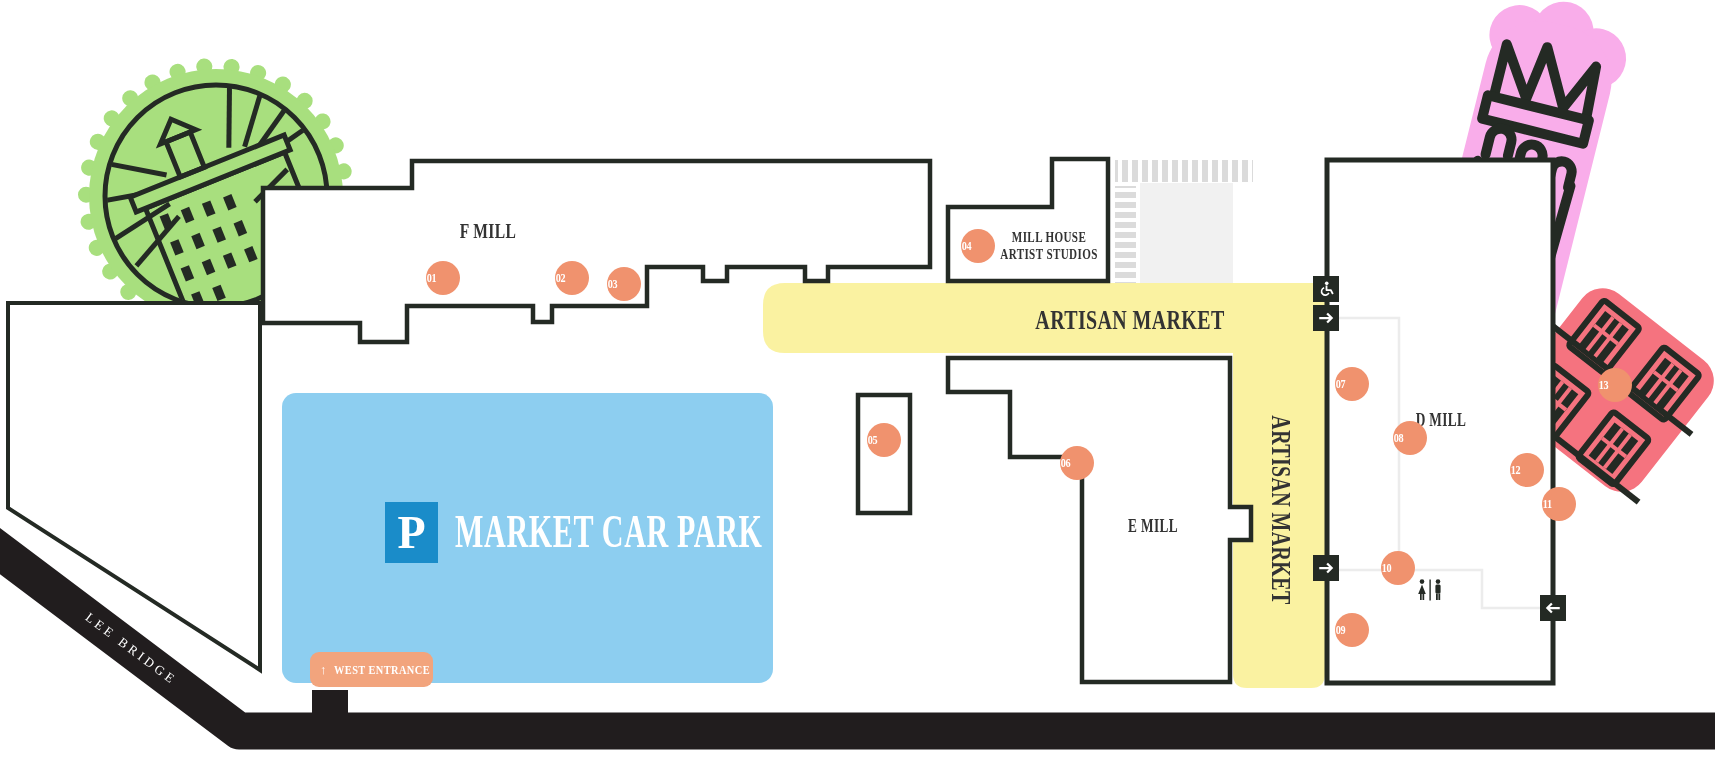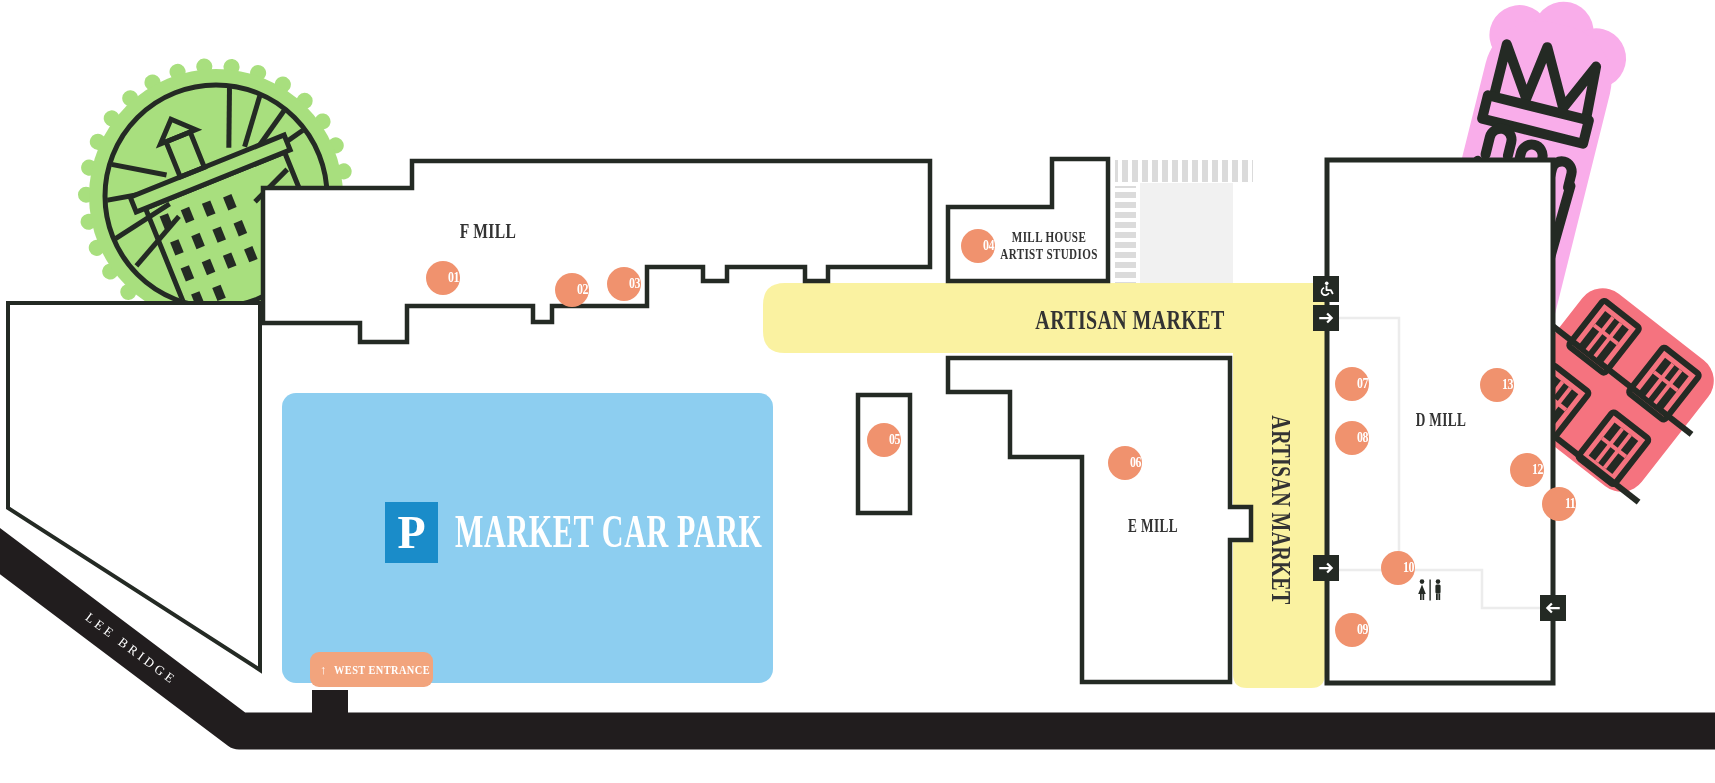--- a/index.html
+++ b/index.html
@@ -6,21 +6,21 @@
   .stage{position:relative;width:1715px;height:783px;overflow:hidden;background:#fff;
          font-family:Liberation Serif, serif;}
   .stage svg.map{position:absolute;left:0;top:0;}
   .lbl{position:absolute;font-weight:bold;color:var(--label_dark);white-space:nowrap;
        transform:translate(-50%,-50%) scaleX(0.74);letter-spacing:.5px;}
   .lbl.vert{transform:translate(-50%,-50%) rotate(90deg) scaleX(0.74);}
   .f20{font-size:21px;} .f17{font-size:18px;} .f26{font-size:27px;} .f15{font-size:15px;}
   .two-line{white-space:normal;text-align:center;width:160px;line-height:1.12;}
   .marker{position:absolute;width:34px;height:34px;border-radius:50%;
           background:var(--marker_orange);color:#fff;display:flex;align-items:center;
-          justify-content:flex-end;font-weight:bold;font-size:14px;}
+          justify-content:flex-start;font-weight:bold;font-size:12px;}
   .marker span{transform:scaleX(0.85);letter-spacing:-.5px;}
   .badge{position:absolute;width:26px;height:26px;background:var(--stroke_dark);
          display:flex;align-items:center;justify-content:center;}
   .carpark-title{position:absolute;left:455px;top:531px;color:#fff;font-weight:bold;
                  font-size:47px;white-space:nowrap;transform:translateY(-50%) scaleX(0.64);
                  transform-origin:left center;letter-spacing:1px;}
   .p-badge{position:absolute;left:385px;top:502px;width:53px;height:61px;
            background:var(--p_blue);color:#fff;font-weight:bold;font-size:46px;
            display:flex;align-items:center;justify-content:center;}
   .west-tag{position:absolute;left:310px;top:652px;width:123px;height:35px;
@@ -188,54 +188,54 @@
   </div>
   <div class="carpark-title">MARKET CAR PARK</div>
   <div class="west-tag">
     <span>↑</span>
     <span class="txt">WEST ENTRANCE</span>
   </div>
 
   <div class="marker" style="left:426px;top:261px">
       <span>01</span>
     </div>
-  <div class="marker" style="left:555px;top:273px">
+  <div class="marker" style="left:555px;top:261px">
       <span>02</span>
     </div>
   <div class="marker" style="left:607px;top:267px">
       <span>03</span>
     </div>
   <div class="marker" style="left:961px;top:229px">
       <span>04</span>
     </div>
   <div class="marker" style="left:867px;top:423px">
       <span>05</span>
     </div>
-  <div class="marker" style="left:1108px;top:446px">
+  <div class="marker" style="left:1060px;top:446px">
       <span>06</span>
     </div>
   <div class="marker" style="left:1335px;top:367px">
       <span>07</span>
     </div>
-  <div class="marker" style="left:1335px;top:421px">
+  <div class="marker" style="left:1393px;top:421px">
       <span>08</span>
     </div>
   <div class="marker" style="left:1335px;top:613px">
       <span>09</span>
     </div>
   <div class="marker" style="left:1381px;top:551px">
       <span>10</span>
     </div>
   <div class="marker" style="left:1542px;top:487px">
       <span>11</span>
     </div>
   <div class="marker" style="left:1510px;top:453px">
       <span>12</span>
     </div>
-  <div class="marker" style="left:1480px;top:368px">
+  <div class="marker" style="left:1598px;top:368px">
       <span>13</span>
     </div>
 
   <div class="badge" style="left:1313px;top:276px">
     <svg width="17" height="17" viewBox="0 0 16 16">
       <circle cx="8.2" cy="2.2" r="1.7" fill="#fff"></circle>
       <path d="M8 4.2 V 8.5 H 12 L 14 12.2" stroke="#fff" stroke-width="1.7" fill="none" stroke-linejoin="round"></path>
       <path d="M10.2 11.2 a 3.6 3.6 0 1 1 -4.4 -4.9" stroke="#fff" stroke-width="1.5" fill="none"></path>
     </svg>
   </div>

